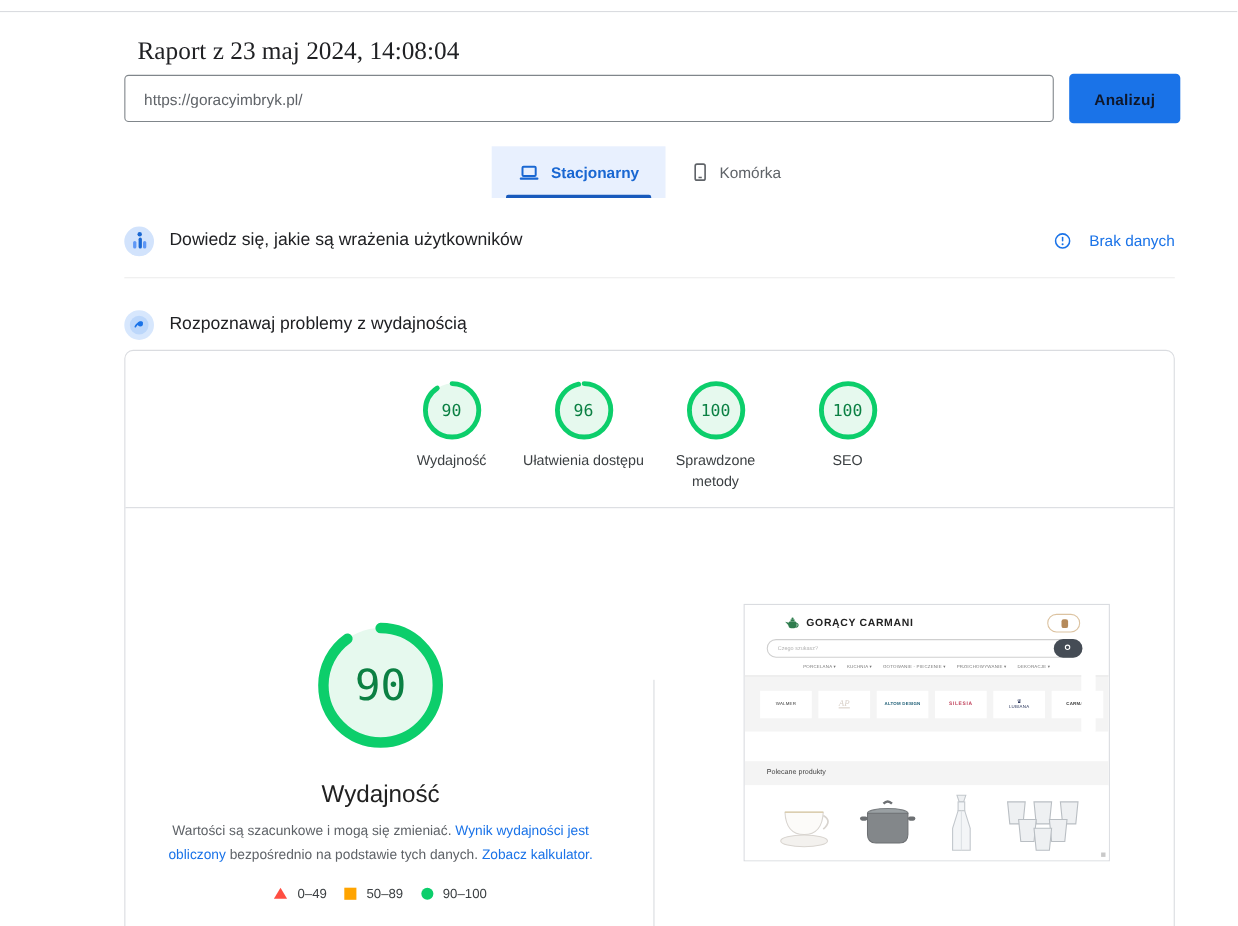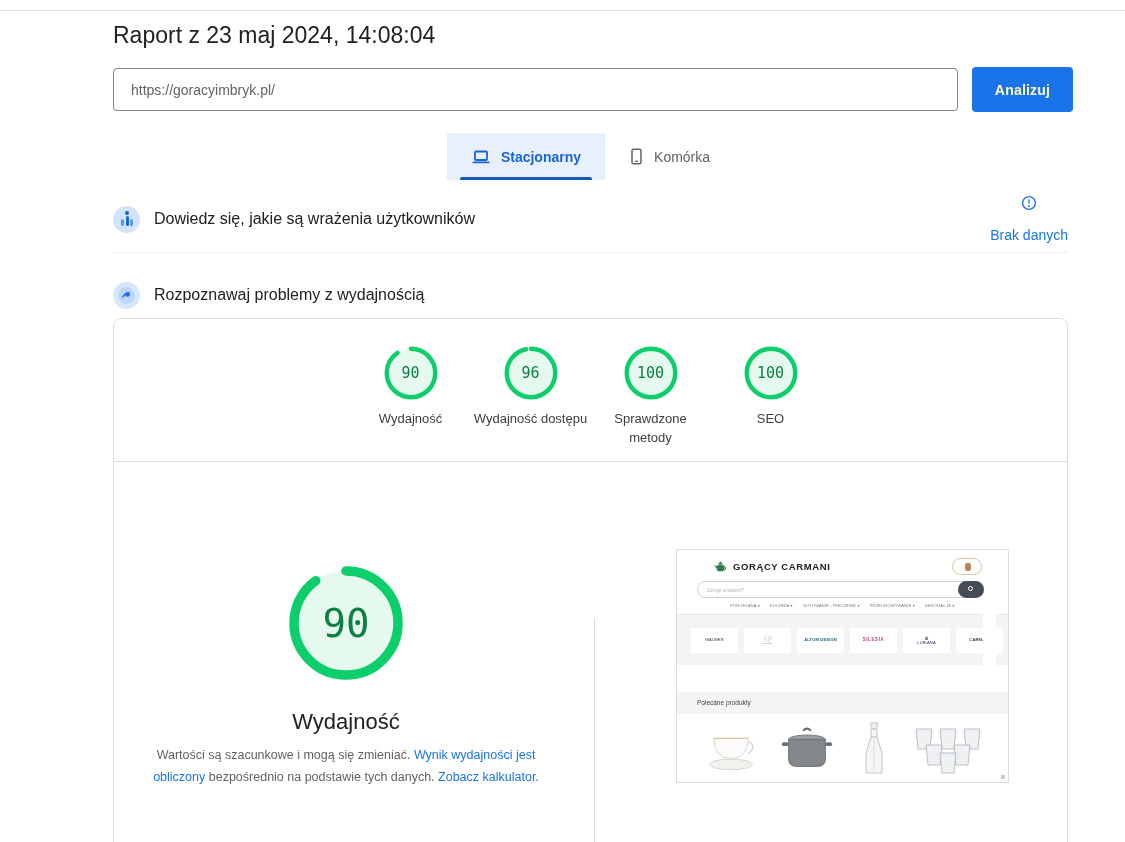--- a/index.html
+++ b/index.html
@@ -14,21 +14,21 @@
   .page-title { position:absolute; left:113px; top:22px; font-size:23px; color:#202124; }
 
   .url-input {
     position:absolute; left:113px; top:68px; width:845px; height:43px;
     border:1px solid #80868b; border-radius:4px; padding:16px 17px;
     font-size:14px; color:#5f6368; outline:none; background:#fff;
     font-family:"Liberation Sans", sans-serif;
   }
   .analyze-btn {
     position:absolute; left:972px; top:67px; width:101px; height:45px;
-    background:#1a73e8; color:#fef9c3; border:none; border-radius:4px;
+    background:#1a73e8; color:#0f172a; border:none; border-radius:4px;
     font-size:14px; font-weight:bold; cursor:pointer; letter-spacing:.2px;
     font-family:"Liberation Sans", sans-serif;
   }
 
   .tabs { position:absolute; left:113px; top:133px; width:955px; height:47px;
           display:flex; justify-content:center; }
   .tab { display:flex; align-items:center; gap:10px; height:47px; padding:0 24px;
          font-size:14px; color:#5f6368; position:relative; cursor:pointer; }
   .tab.active { background:#e8f0fe; color:#1967d2; font-weight:bold; }
   .tab .underline { display:none; }
@@ -43,21 +43,21 @@
   .icon-ux { background:#d2e3fc; }
   .icon-ux .bar { position:absolute; bottom:7px; width:3px; border-radius:2px; background:#5e97f6; }
   .icon-ux .b1 { left:8px;  height:7px; }
   .icon-ux .b2 { left:12.5px; height:10px; background:#1967d2; }
   .icon-ux .b3 { left:17px; height:7px; }
   .icon-ux .dot { position:absolute; left:12px; top:5px; width:4px; height:4px; border-radius:50%; background:#1967d2; }
   .icon-perf { background:#d7e7fd; }
   .icon-perf .ring { position:absolute; left:5px; top:5px; width:17px; height:17px; border-radius:50%; background:#bcd7fb; }
   .icon-perf .needle { position:absolute; left:9px; top:9px; width:9px; height:9px; }
 
-  .right-status { margin-left:auto; display:flex; align-items:center; gap:16px;flex-direction:column; }
+  .right-status { margin-left:auto; display:flex; align-items:center; gap:16px; }
   .status-link { font-size:14px; color:#1a73e8; cursor:pointer; }
 
   .faint-divider { position:absolute; left:113px; top:252px; width:955px; height:1px; background:#ededed; }
 
   .card {
     position:absolute; left:113px; top:318px; width:955px; height:580px;
     border:1px solid #dadce0; border-radius:8px; background:#fff;
   }
   .scores-row { position:absolute; left:0; top:26px; width:100%; display:flex; justify-content:center; }
   .score-item { width:120px; display:flex; flex-direction:column; align-items:center; cursor:pointer; }
@@ -133,21 +133,21 @@
   .t-products { position:absolute; left:0; top:164px; width:100%; height:70px; background:#fff;
                 display:flex; justify-content:center; align-items:center; gap:18px; }
   .t-scroll { position:absolute; right:12px; top:60px; width:13px; height:58px; background:#fff; border-radius:4px; }
   .t-corner { position:absolute; right:3px; bottom:3px; width:4px; height:4px; background:#c9c9c9; }
 </style>
 </head>
 <body>
 
 <div class="topline"></div>
 
-<h1 class="page-title" style="margin:0;font-weight:normal;">Raport z 23 maj 2024, 14:08:04</h1>
+<h1 class="page-title" style="margin:12px;font-weight:normal;font-family:Liberation Serif, serif;">Raport z 23 maj 2024, 14:08:04</h1>
 
 <input class="url-input" type="text" value="https://goracyimbryk.pl/" style="">
 <button class="analyze-btn">Analizuj</button>
 
 <div class="tabs">
   <div class="tab active">
     <span>
       <svg width="20" height="16" viewBox="0 0 20 16" class="gauge-svg">
         <rect x="4" y="2.5" width="12" height="8.5" rx="1" fill="none" stroke="#1967d2" stroke-width="1.8"></rect>
         <rect x="1.5" y="12.4" width="17" height="1.9" rx="0.9" fill="#1967d2"></rect>
@@ -219,21 +219,21 @@
     </div>
 
     <div class="score-item">
       <div class="gauge-wrap gauge-small">
         <svg class="gauge-svg" width="56" height="56" viewBox="0 0 120 120">
           <circle class="gauge-fill" cx="60" cy="60" r="52"></circle>
           <circle class="gauge-arc" cx="60" cy="60" r="52" transform="rotate(-90 60 60)" style="stroke-dasharray: 313.657, 326.726;"></circle>
         </svg>
         <div class="gauge-num">96</div>
       </div>
-      <div class="score-label">Wydajność dostępu</div>
+      <div class="score-label">Ułatwienia dostępu</div>
     </div>
 
     <div class="score-item">
       <div class="gauge-wrap gauge-small">
         <svg class="gauge-svg" width="56" height="56" viewBox="0 0 120 120">
           <circle class="gauge-fill" cx="60" cy="60" r="52"></circle>
           <circle class="gauge-arc" cx="60" cy="60" r="52" transform="rotate(-90 60 60)" style="stroke-dasharray: 326.726, 326.726;"></circle>
         </svg>
         <div class="gauge-num">100</div>
       </div>
@@ -260,20 +260,34 @@
       <circle class="gauge-fill" cx="60" cy="60" r="52"></circle>
       <circle class="gauge-arc" cx="60" cy="60" r="52" transform="rotate(-90 60 60)" style="stroke-dasharray: 294.053, 326.726;"></circle>
     </svg>
     <div class="gauge-num">90</div>
   </div>
 
   <div class="perf-title">Wydajność</div>
 
   <div class="disclaimer"><span>Wartości są szacunkowe i mogą się zmieniać. </span><span class="lnk">Wynik wydajności jest obliczony</span><span> bezpośrednio na podstawie tych danych. </span><span class="lnk">Zobacz kalkulator.</span></div>
 
+  <div class="legend">
+    <div class="legend-item">
+      <span class="mk-tri"></span>
+      <span>0–49</span>
+    </div>
+    <div class="legend-item">
+      <span class="mk-sq"></span>
+      <span>50–89</span>
+    </div>
+    <div class="legend-item">
+      <span class="mk-dot"></span>
+      <span>90–100</span>
+    </div>
+  </div>
 
   <div class="vdivider"></div>
 
   <div class="thumb">
     <div class="t-logo">
       <svg width="15" height="13" viewBox="0 0 20 16" class="gauge-svg">
         <circle cx="10" cy="2.6" r="1.3" fill="#2f7d4e"></circle>
         <rect x="7.6" y="3.4" width="4.8" height="2" fill="#2f7d4e"></rect>
         <rect x="5" y="5.6" width="10" height="8.6" rx="3" fill="#2f7d4e"></rect>
         <polygon points="5.6,7.6 1,6.2 5.6,11" fill="#2f7d4e"></polygon>

